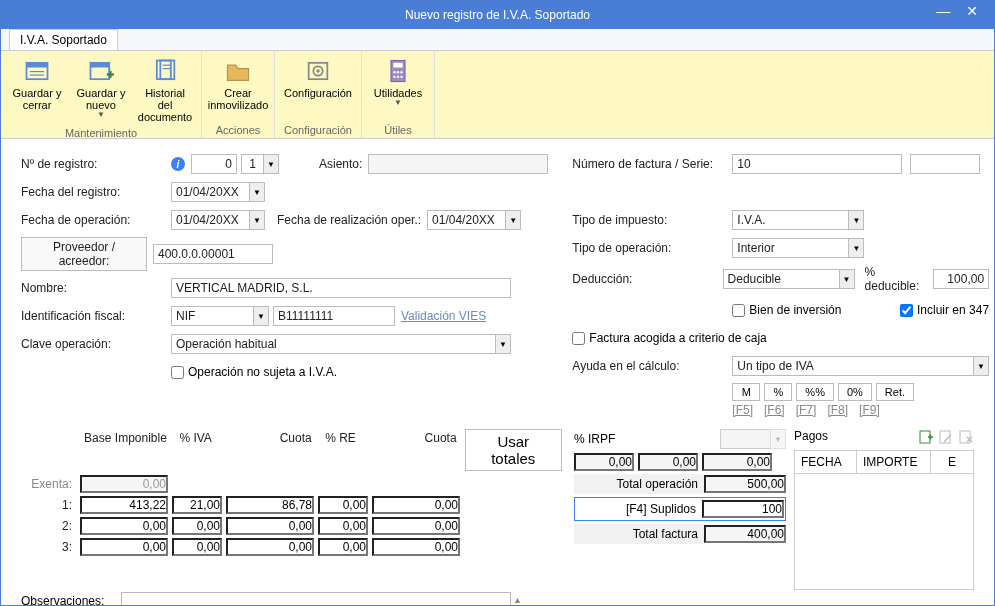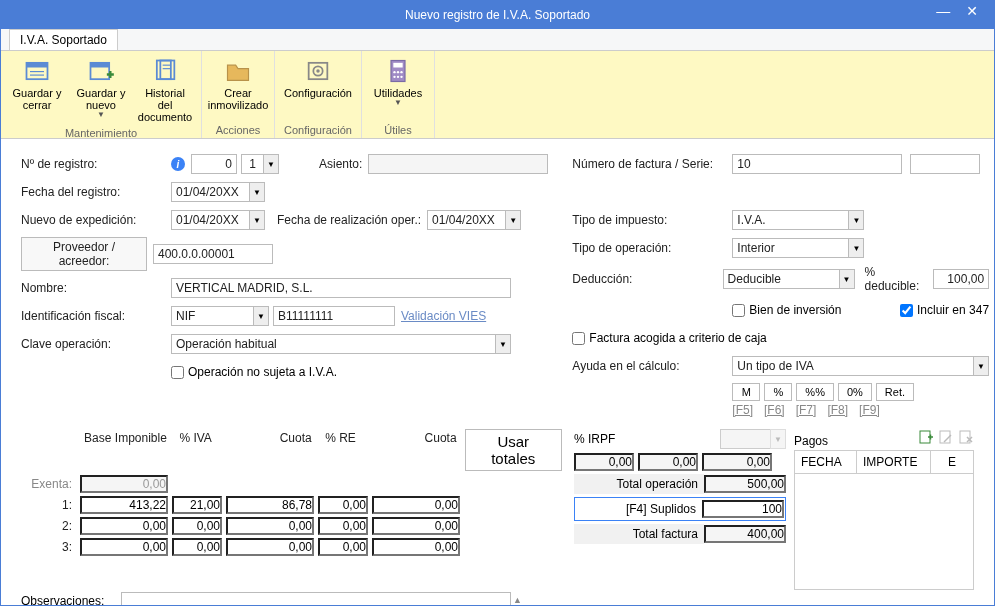--- a/index.html
+++ b/index.html
@@ -48,21 +48,21 @@
   .c-base{width:88px;} .c-iva{width:50px;} .c-cuota{width:88px;} .c-re{width:50px;} .c-cuota2{width:88px;} 
   .usar-btn { border: 1px solid #bbb; background: #fff; padding: 3px 8px; font-size: 15px; cursor: pointer; margin-left:4px; }
   .grid-right { width: 400px; display: flex; gap: 8px; }
   .totals-col { flex: 1; }
   .totals-row { display: flex; align-items: center; margin-bottom: 3px; }
   .totals-row .tlabel { flex: 1; text-align: right; padding: 2px 6px; background: #f1f1f1; font-size: 12px; height:20px; line-height:16px;}
   .totals-row input { width: 82px; text-align: right; background: #f5f5f5; }
   .totals-row.editable input { background: #fff; }
   .suplidos-row { border: 1.5px solid #3b82f6; padding: 1px; }
   .pagos-col { width: 180px; display: flex; flex-direction: column; }
-  .pagos-head { display: flex; justify-content: space-between; align-items: flex-end; margin-bottom: 2px; }
+  .pagos-head { display: flex; justify-content: space-between; align-items: flex-start; margin-bottom: 2px; }
   .pagos-icons { display: flex; gap: 4px; }
   .pagos-icons span { cursor: pointer; }
   .pagos-table { border: 1px solid #ccc; flex: 1; min-height: 140px; }
   .pagos-thead { display: flex; border-bottom: 1px solid #ccc; }
   .pagos-thead > div { padding: 4px 6px; font-size: 12px; border-right: 1px solid #ccc; }
   .obs-row { display: flex; align-items: flex-start; padding-left: 20px; margin-top: 2px; }
   .obs-row label { width: 100px; font-size: 12px; padding-top: 2px; }
   .obs-row textarea { width: 390px; height: 40px; border: 1px solid #bbb; resize: none; font-size: 12px; padding: 2px; }
   .obs-arrows { display: flex; flex-direction: column; margin-left: 2px;}
   .obs-arrows span { font-size: 9px; color: #888; line-height: 1; cursor:pointer; padding: 4px 0;}
@@ -181,21 +181,21 @@
       <input type="text" style="width: 180px; background: rgb(245, 245, 245);" value="">
     </div>
     <div class="row">
       <label>Fecha del registro:</label>
       <div class="date-combo">
           <input type="text" value="01/04/20XX" style="">
           <span class="dd">▼</span>
         </div>
     </div>
     <div class="row">
-      <label>Nuevo de expedición:</label>
+      <label>Fecha de operación:</label>
       <div class="date-combo">
           <input type="text" value="01/04/20XX" style="">
           <span class="dd">▼</span>
         </div>
       <label style="width:auto;margin-left:12px;margin-right:6px;">Fecha de realización oper.:</label>
       <div class="date-combo">
           <input type="text" value="01/04/20XX" style="">
           <span class="dd">▼</span>
         </div>
     </div>

